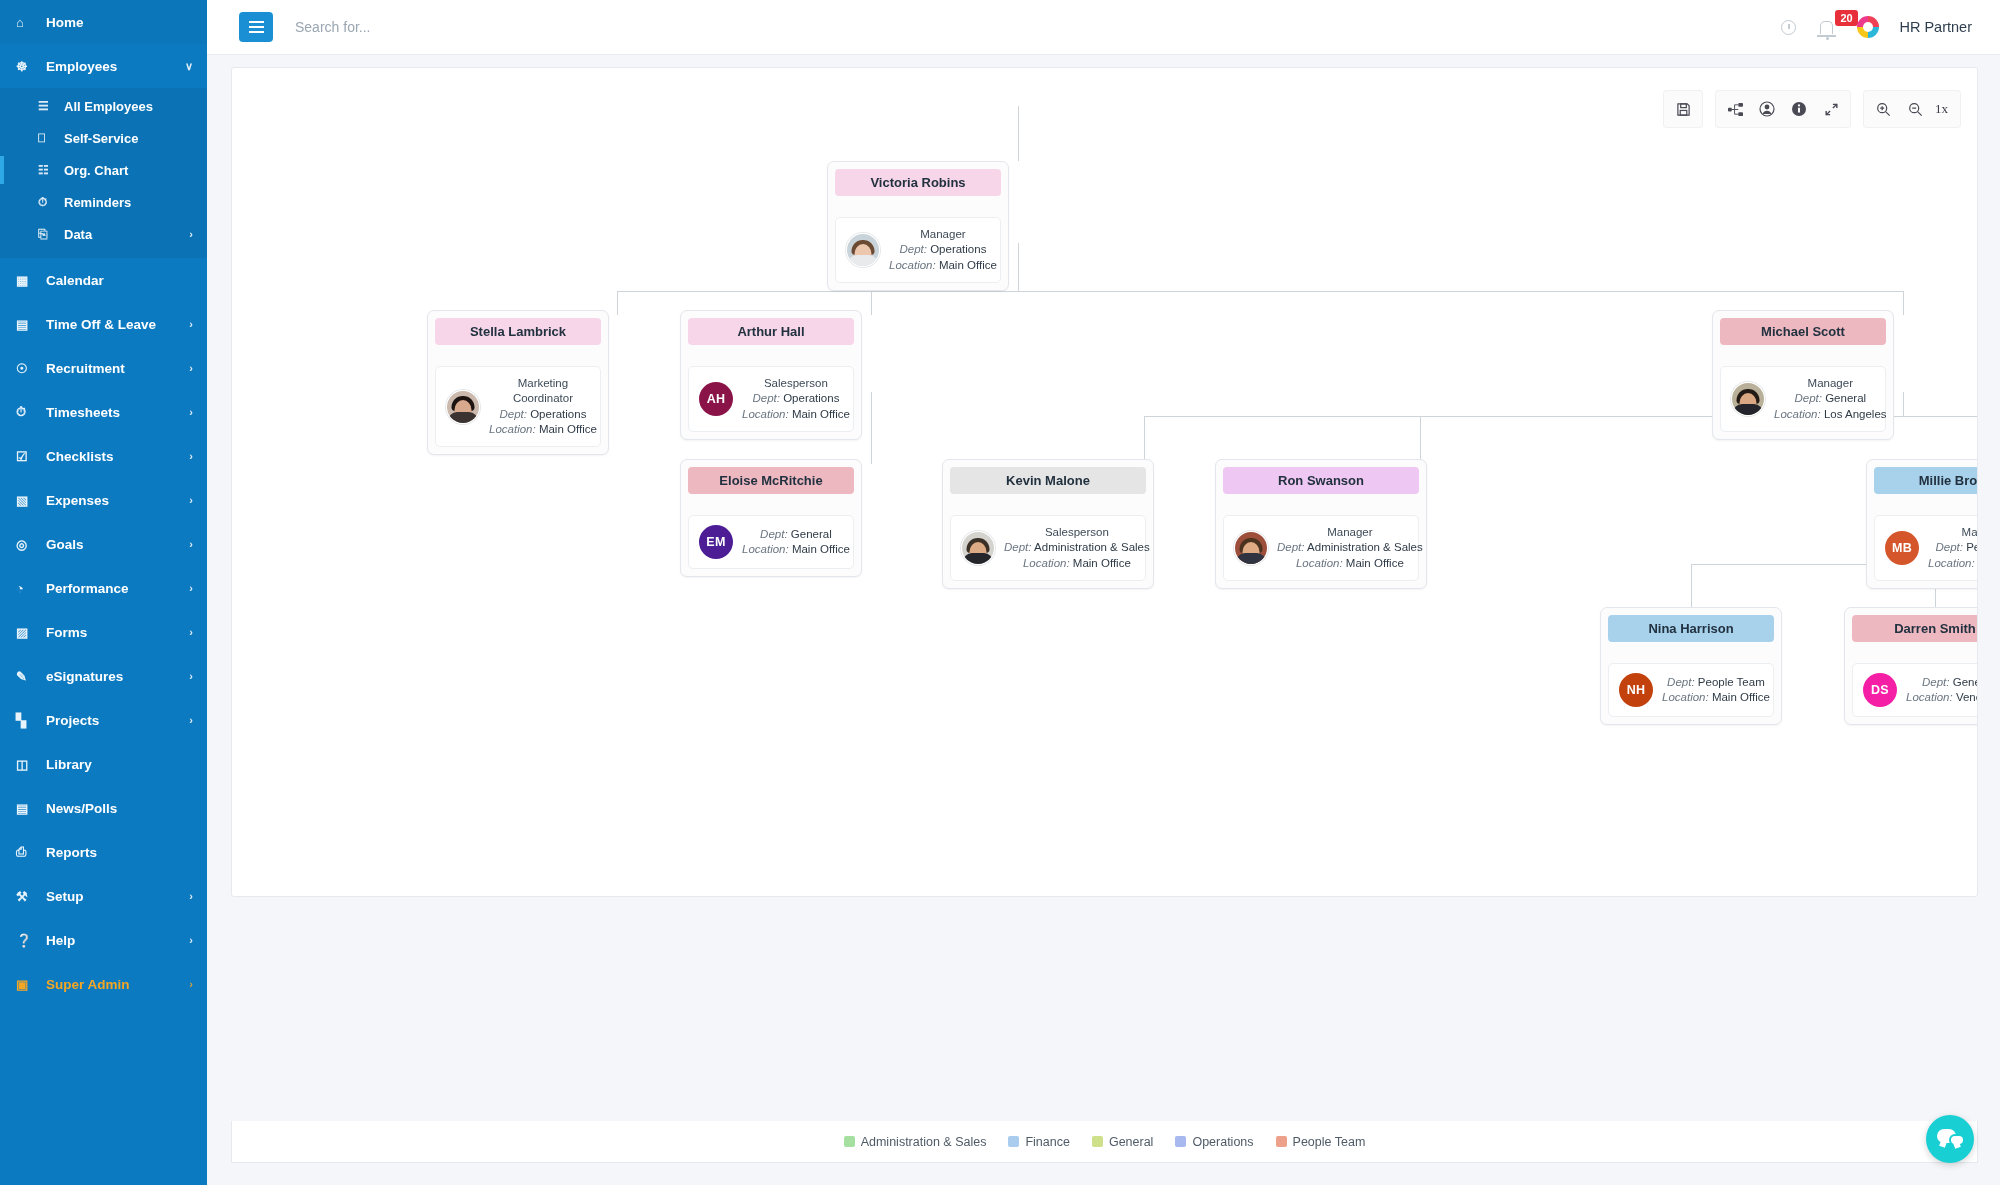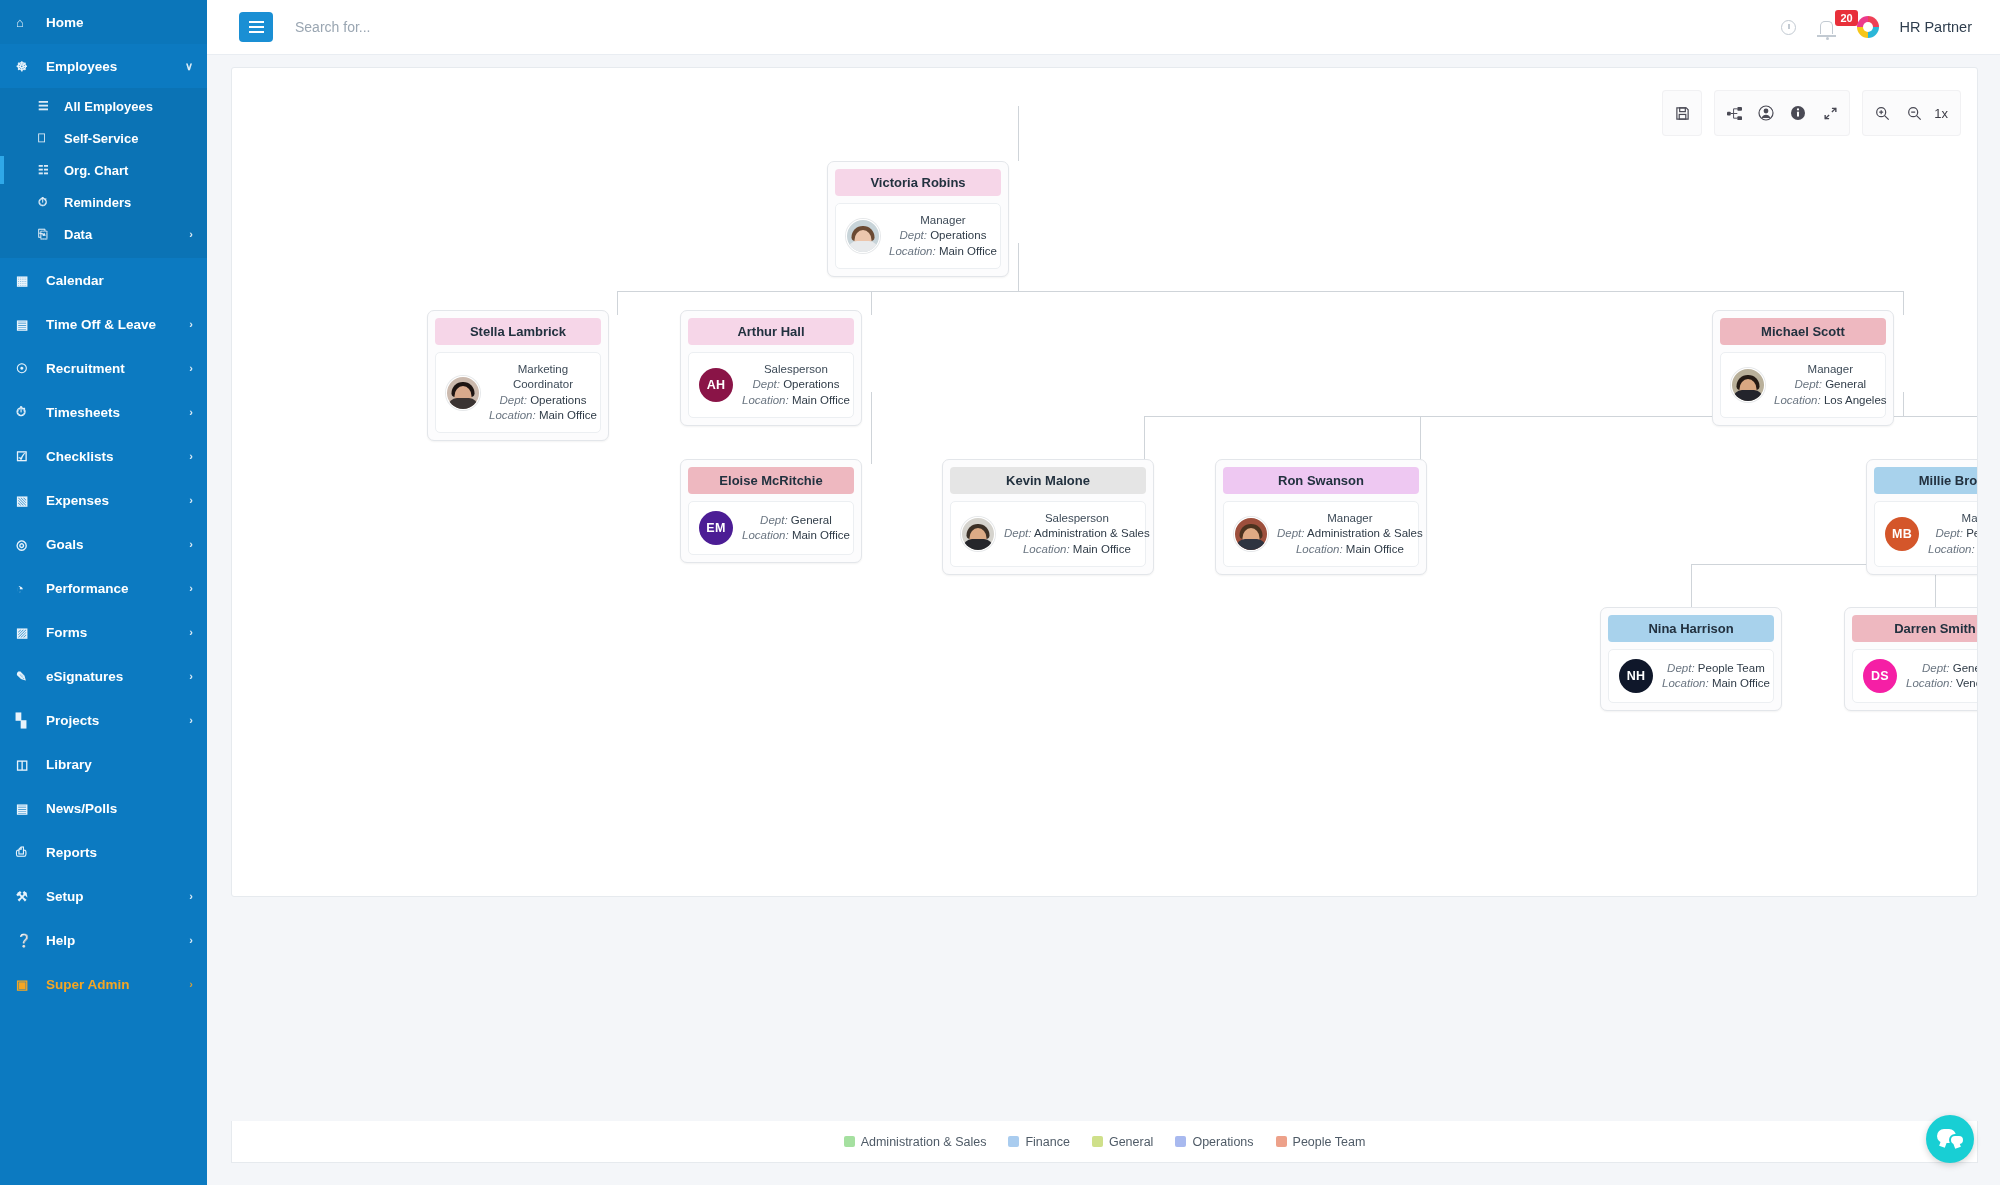--- a/index.html
+++ b/index.html
@@ -144,21 +144,21 @@
 
   #chart-panel {
     margin: 12px 22px 0 24px;
     background: #fff; border: 1px solid #e6eaee; border-radius: 3px;
     height: 830px; position: relative; overflow: hidden;
   }
   #chart-canvas { position: absolute; inset: 0; }
 
   
   #og-toolbar { position: absolute; right: 16px; top: 22px; display:flex; gap: 12px; z-index: 20;}
-  .tb-grp { background:#fbfbfc; border-radius:4px; display:flex; align-items:center; height: 46px; padding: 0 4px; box-shadow: 0 0 0 1px #f1f1f3 inset;}
+  .tb-grp { background:#fbfbfc; border-radius:4px; display:flex; align-items:center; height: 38px; padding: 0 4px; box-shadow: 0 0 0 1px #f1f1f3 inset; font-family: Liberation Serif, serif;}
   .tb-btn { width: 32px; height: 30px; display:flex; align-items:center; justify-content:center; cursor:pointer; color:#4a4a55;}
   .tb-zoom { font-size: 13px; color:#3c3c46; padding: 0 9px 0 4px; font-weight: normal;}
 
   
   .conn { position:absolute; background: #cfd4d9; }
   .conn.v { width: 1px; }
   .conn.h { height: 1px; }
 
   
   .node {
@@ -167,21 +167,21 @@
     border: 1px solid #e3e6ea;
     border-radius: 7px;
     padding: 7px;
     box-shadow: 0 1px 2px rgba(0,0,0,.05);
     z-index: 5;
   }
   .node-title {
     border-radius: 4px;
     text-align: center;
     font-size: 13px; font-weight: bold; color: #22313f;
-    padding: 6px 4px; margin-bottom: 7px;
+    padding: 6px 4px; margin-bottom: 21px;
     white-space: nowrap; overflow: hidden;
   }
   .node-body {
     background:#fff; border:1px solid #eceff2; border-radius:5px;
     display:flex; align-items:center; gap: 9px;
     padding: 9px 10px;
   }
   .node-photo {
     width: 34px; height: 34px; border-radius: 50%;
     flex: 0 0 34px; overflow:hidden; position:relative;
@@ -576,21 +576,21 @@
             <div class="ni-role">Manager</div>
             <div class="ni-line"><em>Dept:</em> <span>People Team</span></div>
             <div class="ni-line"><em>Location:</em> <span>Los Angeles</span></div>
           </div>
         </div>
       </div>
 
       <div class="node" style="left:1368px; top:539px; width:182px;">
         <div class="node-title" style="background:#a8d2ec">Nina Harrison</div>
         <div class="node-body">
-          <div class="node-initials" style="background:#0f172a">NH</div>
+          <div class="node-initials" style="background:#c2410c">NH</div>
           <div class="node-info">
             <div class="ni-line"><em>Dept:</em> <span>People Team</span></div>
             <div class="ni-line"><em>Location:</em> <span>Main Office</span></div>
           </div>
         </div>
       </div>
 
       <div class="node" style="left:1612px; top:539px; width:182px;">
         <div class="node-title" style="background:#eeb8c0">Darren Smith</div>
         <div class="node-body">

